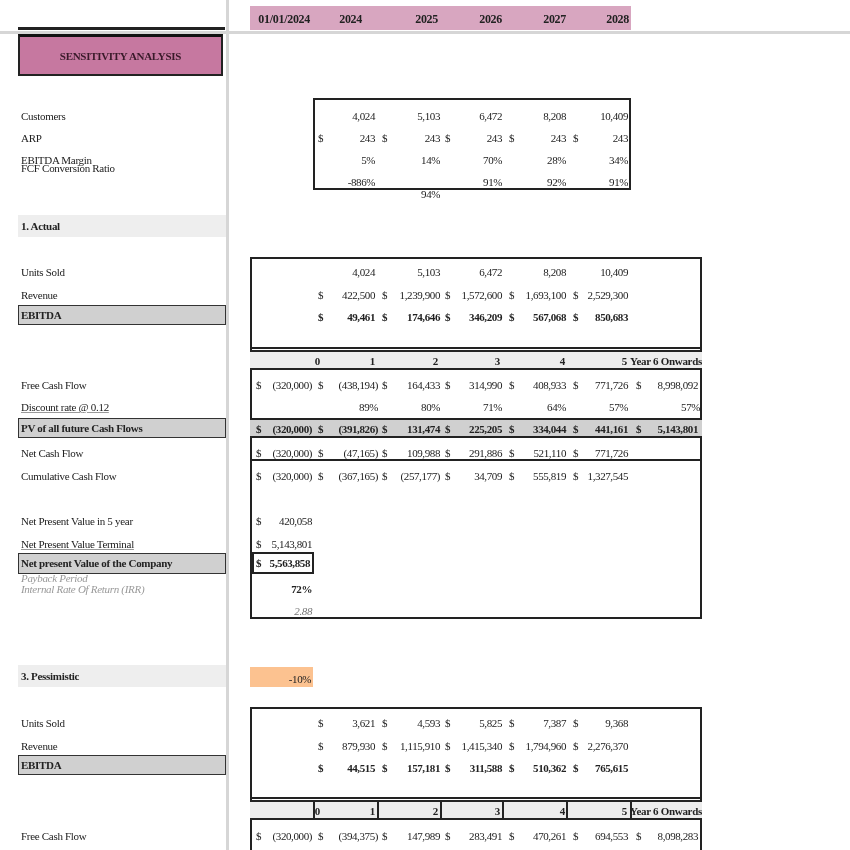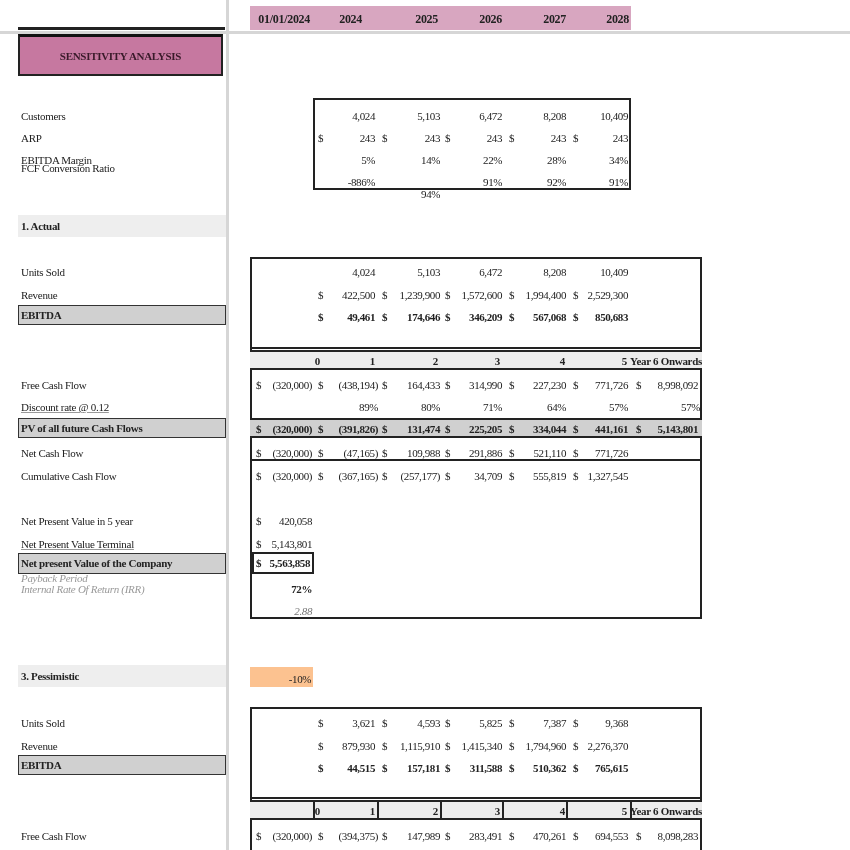--- a/index.html
+++ b/index.html
@@ -70,21 +70,21 @@
 <div class="num" style="left:395px;width:45px;top:132px;">243</div>
 <div class="dol" style="left:445px;top:132px;">$</div>
 <div class="num" style="left:457px;width:45px;top:132px;">243</div>
 <div class="dol" style="left:509px;top:132px;">$</div>
 <div class="num" style="left:521px;width:45px;top:132px;">243</div>
 <div class="dol" style="left:573px;top:132px;">$</div>
 <div class="num" style="left:583px;width:45px;top:132px;">243</div>
 
 <div class="num" style="left:330px;width:45px;top:154px;">5%</div>
 <div class="num" style="left:395px;width:45px;top:154px;">14%</div>
-<div class="num" style="left:457px;width:45px;top:154px;">22%</div>
+<div class="num" style="left:457px;width:45px;top:154px;">70%</div>
 <div class="num" style="left:521px;width:45px;top:154px;">28%</div>
 <div class="num" style="left:583px;width:45px;top:154px;">34%</div>
 
 <div class="num" style="left:330px;width:45px;top:176px;">-886%</div>
 <div class="num" style="left:395px;width:45px;top:176px;margin-top:12px;">94%</div>
 <div class="num" style="left:457px;width:45px;top:176px;">91%</div>
 <div class="num" style="left:521px;width:45px;top:176px;">92%</div>
 <div class="num" style="left:583px;width:45px;top:176px;">91%</div>
 
 <div class="section" style="top:215px;text-align:center;">
@@ -105,21 +105,21 @@
 <div class="num" style="left:521px;width:45px;top:266px;">8,208</div>
 <div class="num" style="left:583px;width:45px;top:266px;">10,409</div>
 
 <div class="dol" style="left:318px;top:289px;">$</div>
 <div class="num" style="left:322px;width:53px;top:289px;">422,500</div>
 <div class="dol" style="left:382px;top:289px;">$</div>
 <div class="num" style="left:388px;width:52px;top:289px;">1,239,900</div>
 <div class="dol" style="left:445px;top:289px;">$</div>
 <div class="num" style="left:450px;width:52px;top:289px;">1,572,600</div>
 <div class="dol" style="left:509px;top:289px;">$</div>
-<div class="num" style="left:514px;width:52px;top:289px;">1,994,400</div>
+<div class="num" style="left:514px;width:52px;top:289px;">1,693,100</div>
 <div class="dol" style="left:573px;top:289px;">$</div>
 <div class="num" style="left:576px;width:52px;top:289px;">2,529,300</div>
 
 <div class="dol bold" style="left:318px;top:311px;">$</div>
 <div class="num bold" style="left:322px;width:53px;top:311px;">49,461</div>
 <div class="dol bold" style="left:382px;top:311px;">$</div>
 <div class="num bold" style="left:388px;width:52px;top:311px;">174,646</div>
 <div class="dol bold" style="left:445px;top:311px;">$</div>
 <div class="num bold" style="left:450px;width:52px;top:311px;">346,209</div>
 <div class="dol bold" style="left:509px;top:311px;">$</div>
@@ -148,21 +148,21 @@
 
 <div class="dol" style="left:256px;top:379px;">$</div>
 <div class="num" style="left:262px;width:50px;top:379px;">(320,000)</div>
 <div class="dol" style="left:318px;top:379px;">$</div>
 <div class="num" style="left:325px;width:53px;top:379px;">(438,194)</div>
 <div class="dol" style="left:382px;top:379px;">$</div>
 <div class="num" style="left:388px;width:52px;top:379px;">164,433</div>
 <div class="dol" style="left:445px;top:379px;">$</div>
 <div class="num" style="left:450px;width:52px;top:379px;">314,990</div>
 <div class="dol" style="left:509px;top:379px;">$</div>
-<div class="num" style="left:514px;width:52px;top:379px;">227,230</div>
+<div class="num" style="left:514px;width:52px;top:379px;">408,933</div>
 <div class="dol" style="left:573px;top:379px;">$</div>
 <div class="num" style="left:576px;width:52px;top:379px;">771,726</div>
 <div class="dol" style="left:636px;top:379px;">$</div>
 <div class="num" style="left:640px;width:58px;top:379px;">8,998,092</div>
 
 <div class="num" style="left:325px;width:53px;top:401px;">89%</div>
 <div class="num" style="left:388px;width:52px;top:401px;">80%</div>
 <div class="num" style="left:450px;width:52px;top:401px;">71%</div>
 <div class="num" style="left:514px;width:52px;top:401px;">64%</div>
 <div class="num" style="left:576px;width:52px;top:401px;">57%</div>

